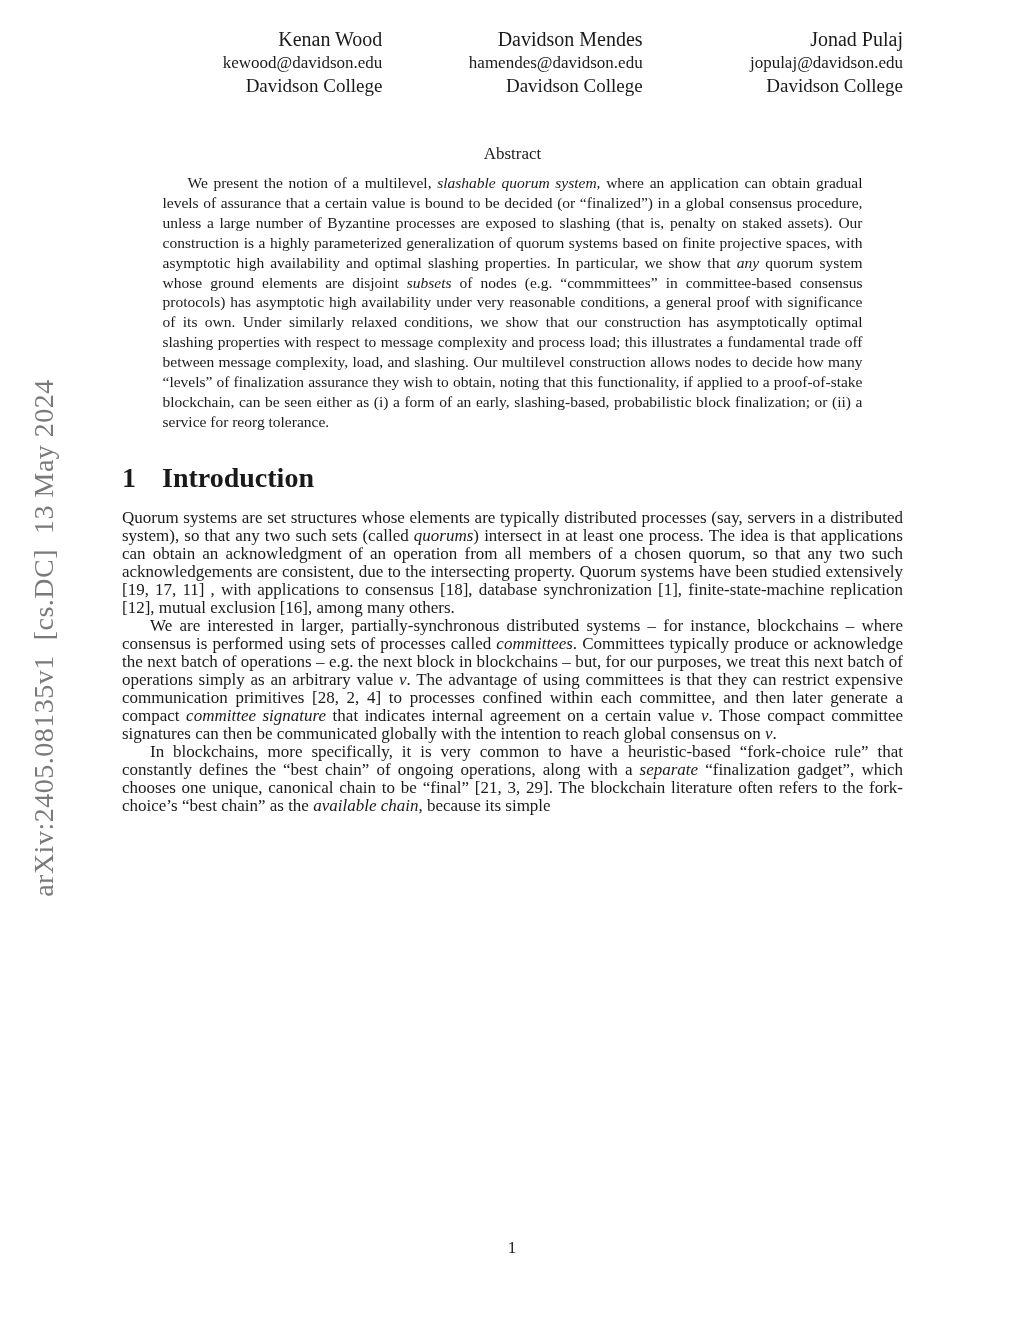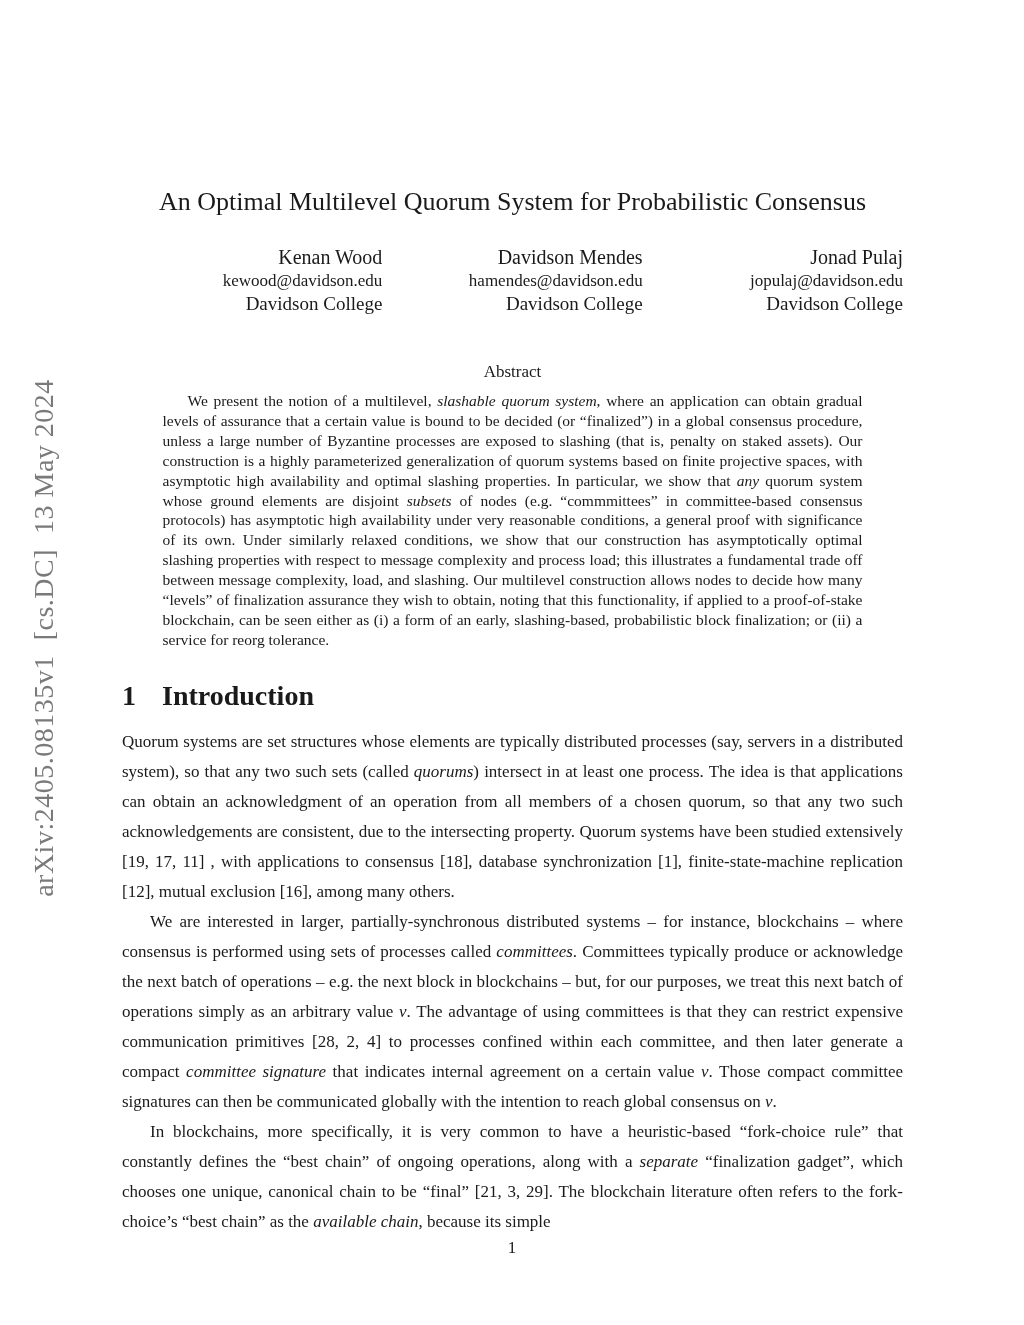--- a/index.html
+++ b/index.html
@@ -78,21 +78,21 @@
   }
   .section-heading {
     margin-top: 31px;
     font-size: 28px;
     line-height: 30px;
     font-weight: bold;
   }
   .sec-num { margin-right: 26px; }
   .body-par {
     font-size: 17px;
-    line-height: 30px;
+    line-height: 18px;
     text-align: justify;
   }
   .body-par.first { margin-top: 16px; }
   .body-par.indent { text-indent: 28px; }
   .it { font-style: italic; }
   .page-number {
     position: absolute;
     top: 1238px;
     left: 0;
     width: 100%;
@@ -102,21 +102,20 @@
 </style>
 </head>
 <body>
 
 <div class="sheet">
 
   <div class="watermark">arXiv:2405.08135v1  [cs.DC]  13 May 2024</div>
 
   <div class="content">
 
-    <h1 class="title">An Optimal Multilevel Quorum System for Probabilistic Consensus</h1>
 
     <div class="authors">
       <div class="author">
         <div class="author-name">Kenan Wood</div>
         <div class="author-email">kewood@davidson.edu</div>
         <div class="author-affil">Davidson College</div>
       </div>
       <div class="author">
         <div class="author-name">Davidson Mendes</div>
         <div class="author-email">hamendes@davidson.edu</div>

